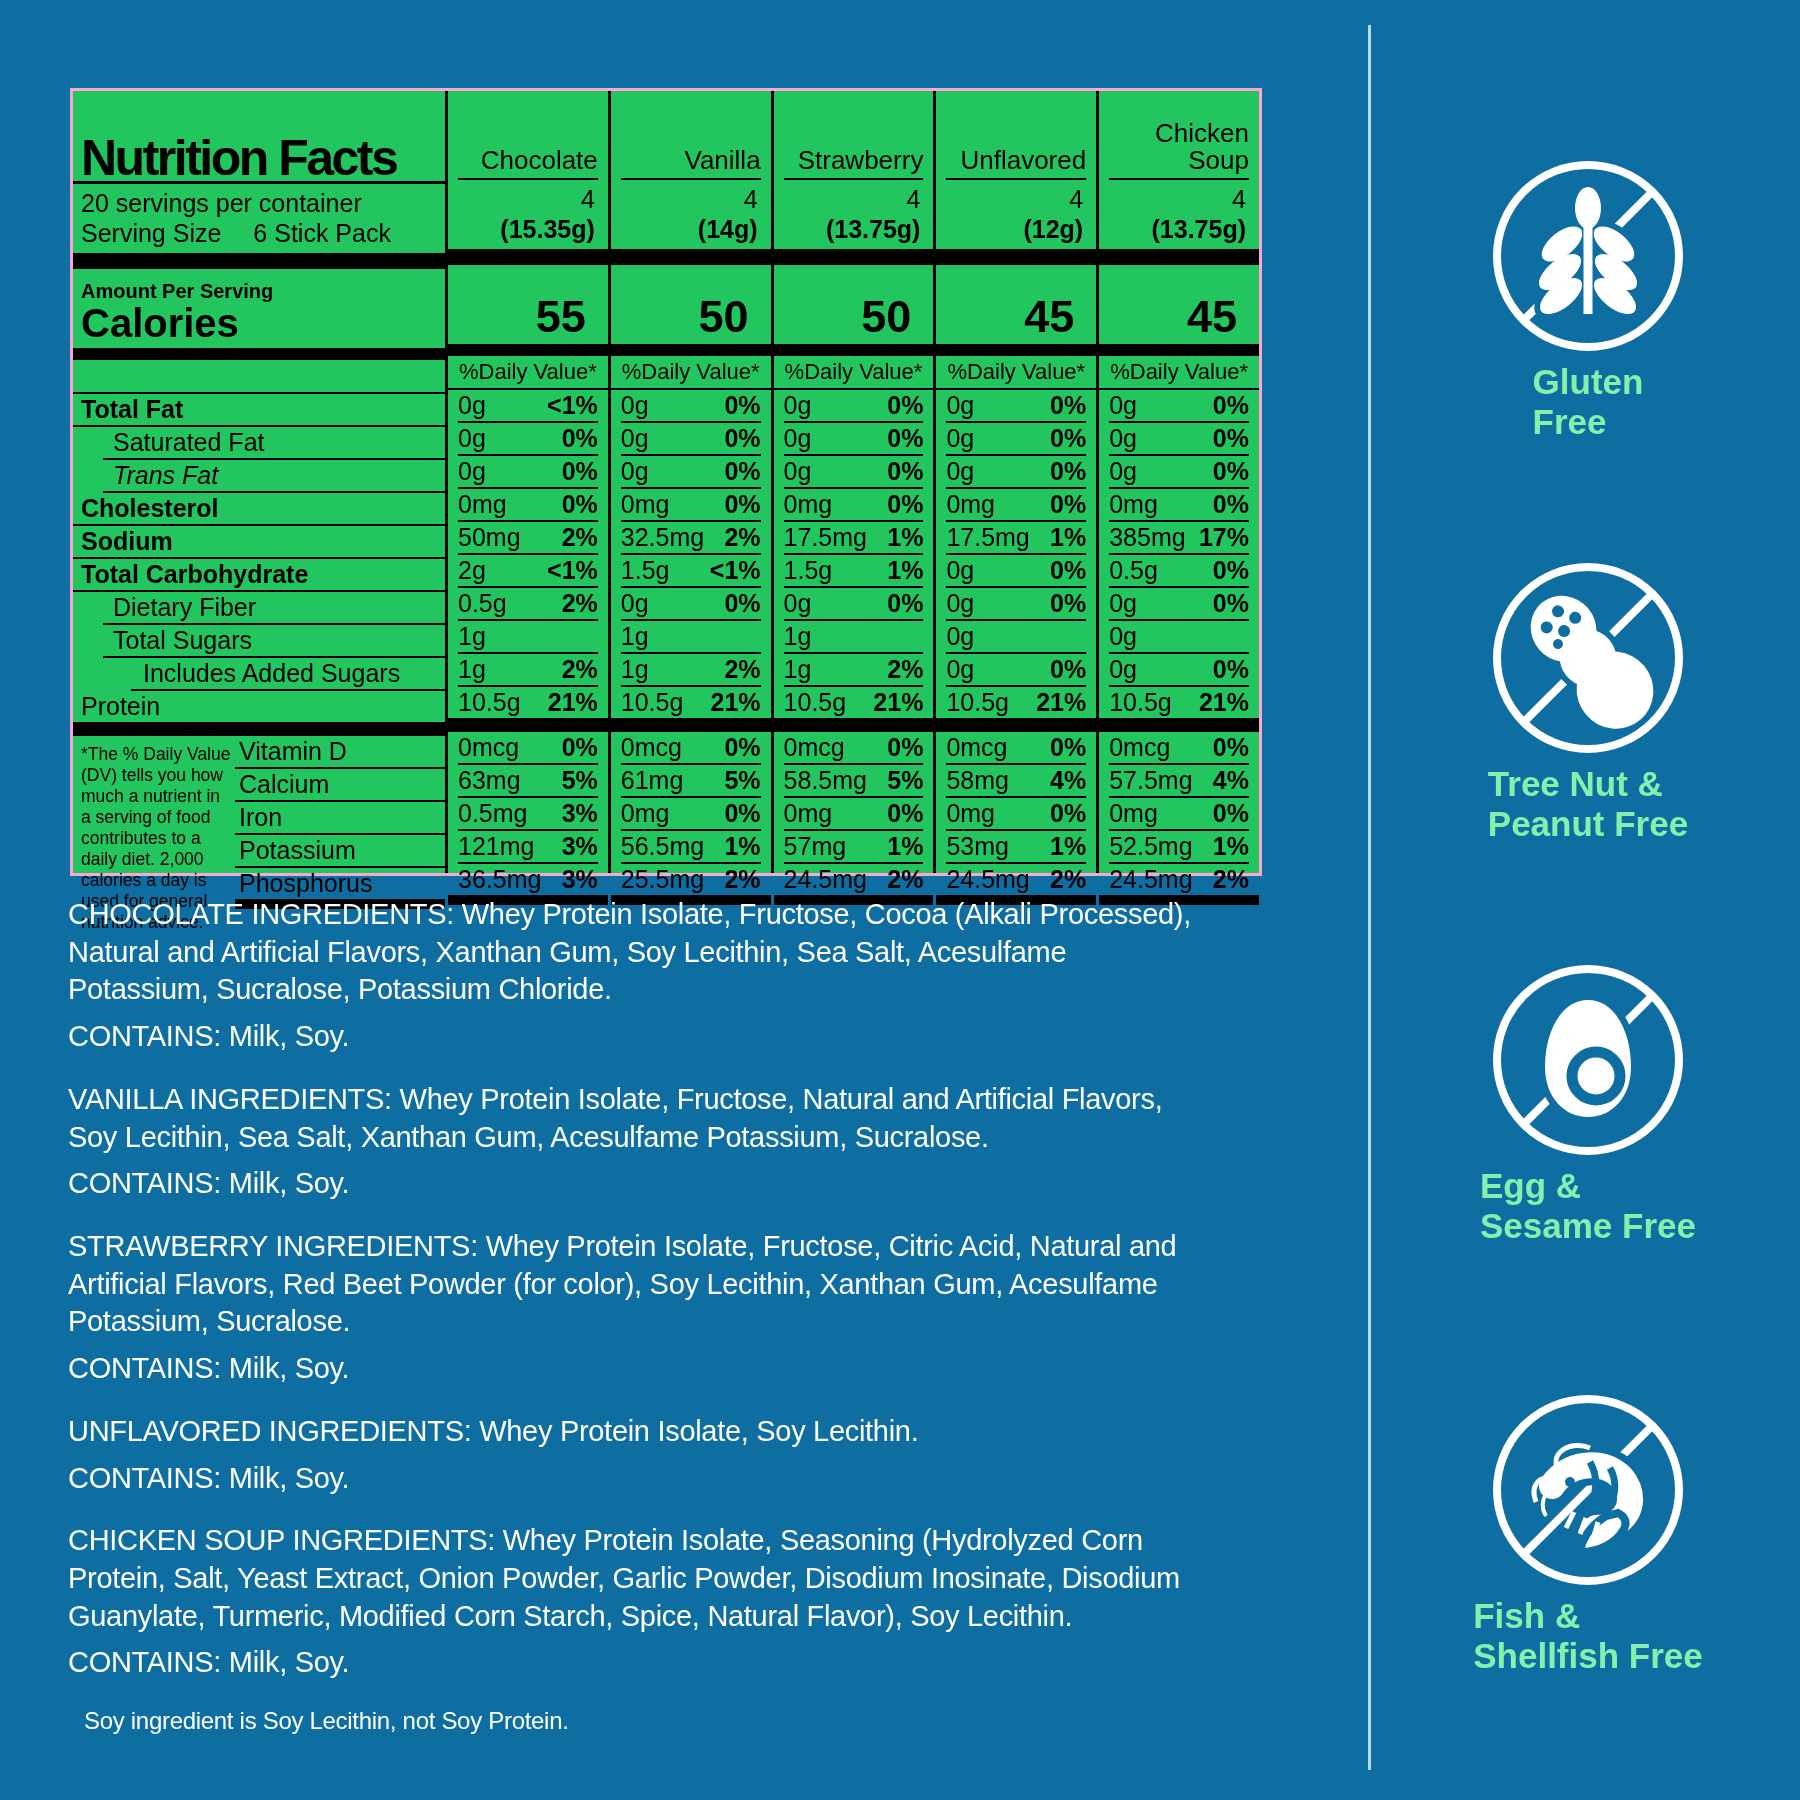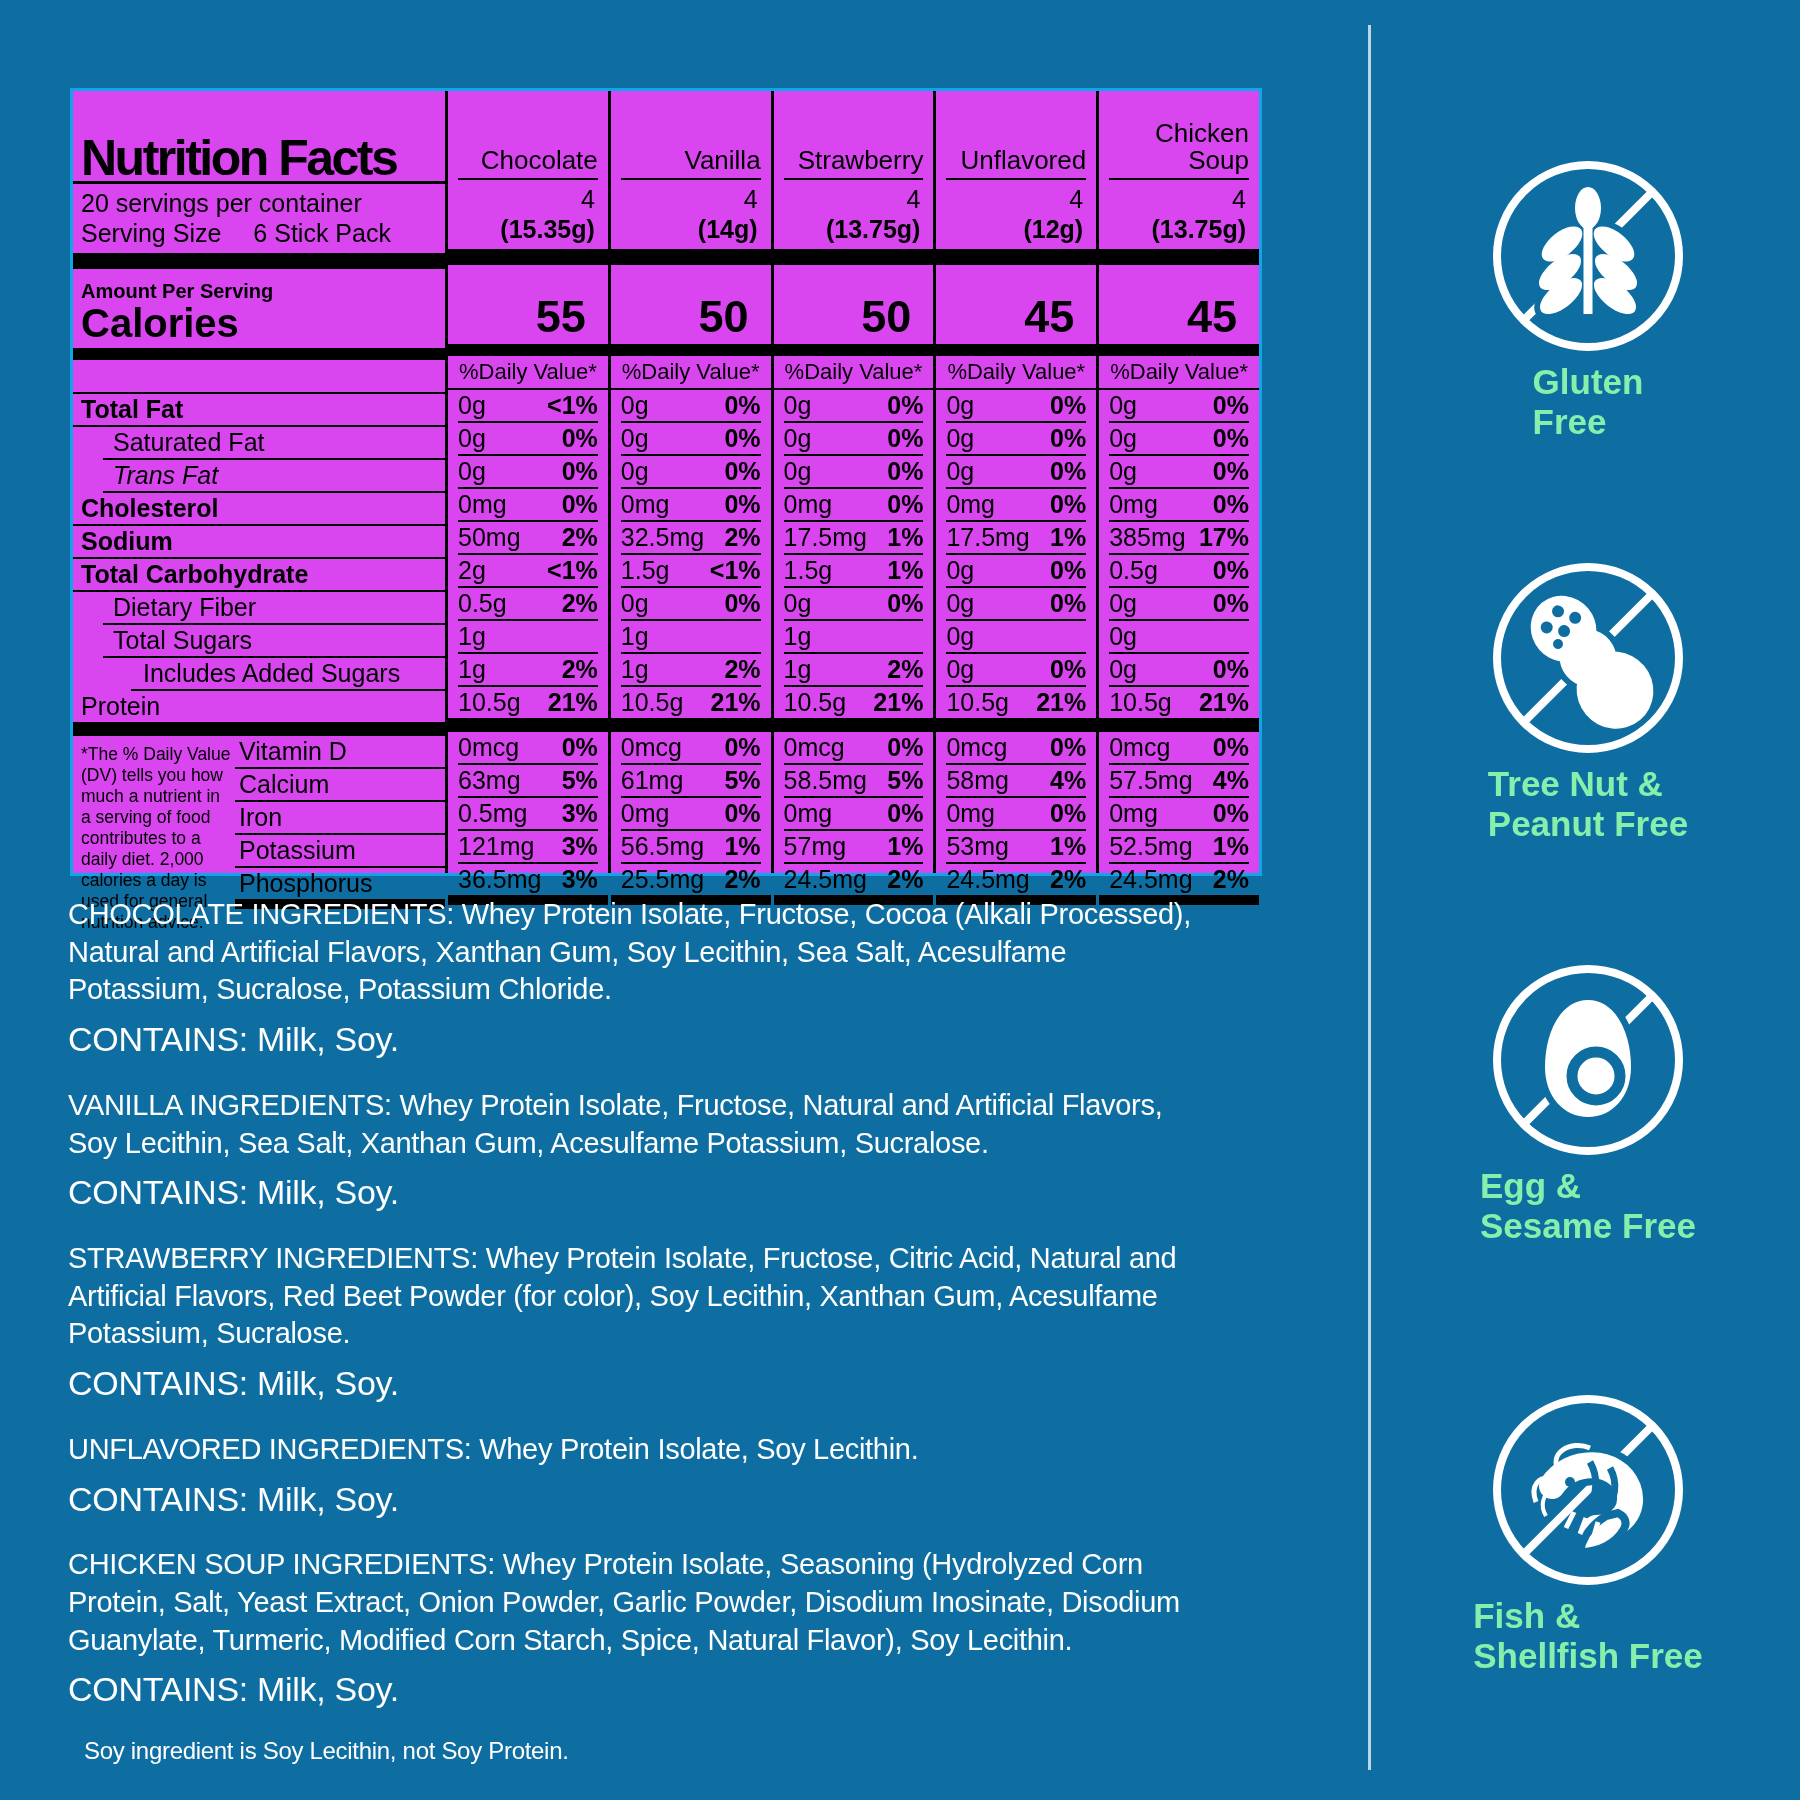--- a/index.html
+++ b/index.html
@@ -1,20 +1,20 @@
 <!DOCTYPE html>
 <html><head>
 <meta charset="utf-8">
 <style>
   html,body{margin:0;padding:0;background:#0E6EA2;}
   body{width:1800px;height:1800px;position:relative;overflow:hidden;
        font-family:"Liberation Sans",sans-serif;}
   
-  .panel{position:absolute;left:70px;top:88px;width:1192px;height:788px;background:#d946ef;
-         border:3px solid #0ea5e9;box-sizing:border-box;display:flex;color:#000;}
+  .panel{position:absolute;left:70px;top:88px;width:1192px;height:788px;background:#22c55e;
+         border:3px solid #f9a8d4;box-sizing:border-box;display:flex;color:#000;}
   .lcol{width:372px;display:flex;flex-direction:column;min-width:0;}
   .fcol{flex:1;border-left:3px solid #000;display:flex;flex-direction:column;min-width:0;}
   .head-top{height:84px;display:flex;align-items:flex-end;flex:none;}
   .lcol .head-top{border-bottom:3px solid #000;padding:6px 6px 0 8px;}
   .fcol .head-top{margin:0 10px;border-bottom:2px solid #000;justify-content:flex-end;
                   text-align:right;padding-bottom:3px;}
   .ltitle{font-size:50px;font-weight:bold;letter-spacing:-2.5px;line-height:.92;white-space:nowrap;}
   .fname{font-size:26px;line-height:1.06;}
   .head-lines{height:64px;padding:5px 0 0 8px;flex:none;}
   .fcol .head-lines{text-align:right;padding:5px 13px 0 0;}
@@ -44,21 +44,21 @@
   .cell{justify-content:space-between;margin:0 10px;border-bottom:2px solid #000;}
   .cell .p{font-weight:bold;}
   .nb{border-bottom:none!important;}
   .lbot{flex:1;display:flex;min-height:0;}
   .footnote{width:162px;padding:8px 4px 16px 8px;font-size:17.5px;line-height:1.2;box-sizing:border-box;}
   .vlabels{flex:1;display:flex;flex-direction:column;}
   .vrow{border-bottom:2px solid #000;padding-left:4px;}
   
   .ingredients{position:absolute;left:68px;top:896px;width:1128px;color:#fff;}
   .ing{margin:0 0 10px;font-size:29px;line-height:1.3;letter-spacing:-0.3px;}
-  .contains{margin:0 0 27px;font-size:34px;line-height:1.2;letter-spacing:-0.3px;}
+  .contains{margin:0 0 27px;font-size:29px;line-height:1.2;letter-spacing:-0.3px;}
   .soynote{margin:2px 16px 0;font-size:24px;letter-spacing:-0.3px;}
   
   .divider{position:absolute;left:1368px;top:25px;width:3px;height:1745px;background:#B9D7E7;}
   .badges{position:absolute;left:1398px;top:0;width:380px;height:1800px;}
   .badge{position:absolute;left:0;width:100%;display:flex;flex-direction:column;align-items:center;}
   .badge svg{width:200px;height:200px;display:block;}
   .blabel{margin-top:6px;font-size:35px;font-weight:bold;color:#86efac;text-align:left;line-height:1.14;}
   .b0{top:156px}.b1{top:558px}.b2{top:960px}.b3{top:1390px}
 </style>
 </head>

